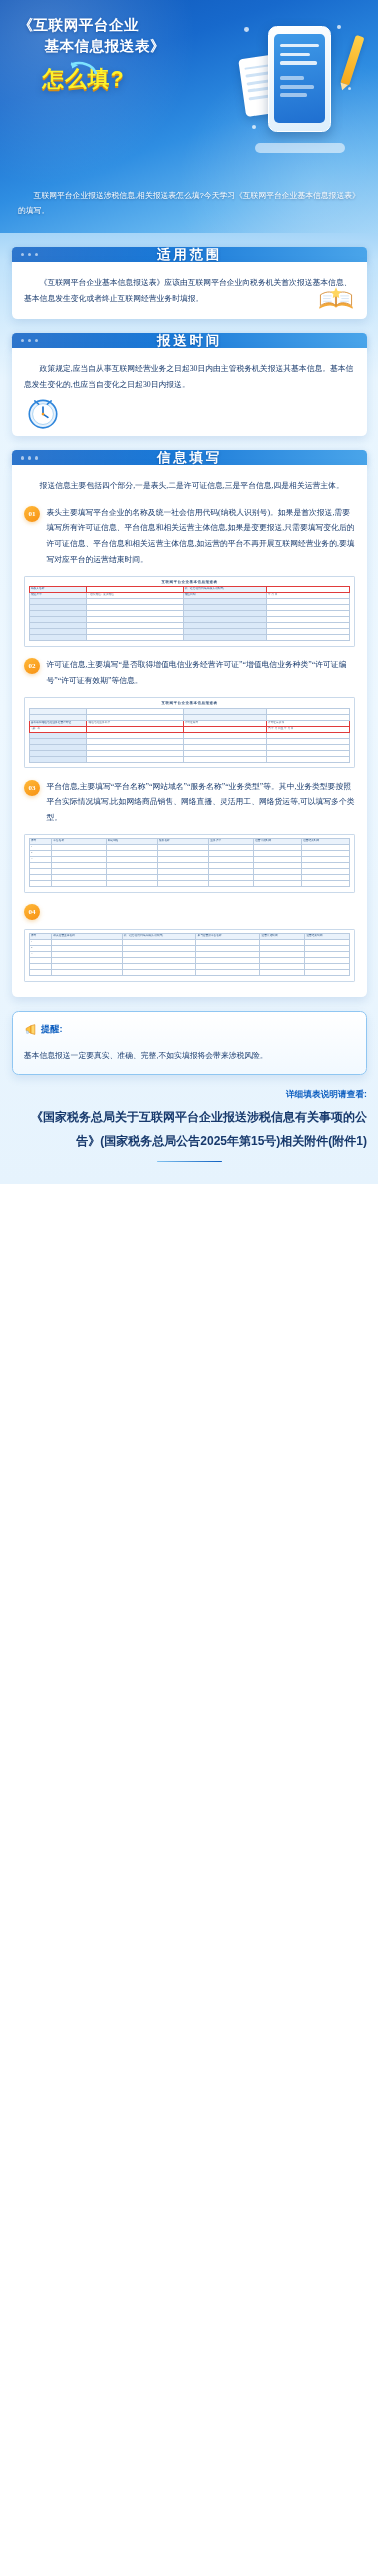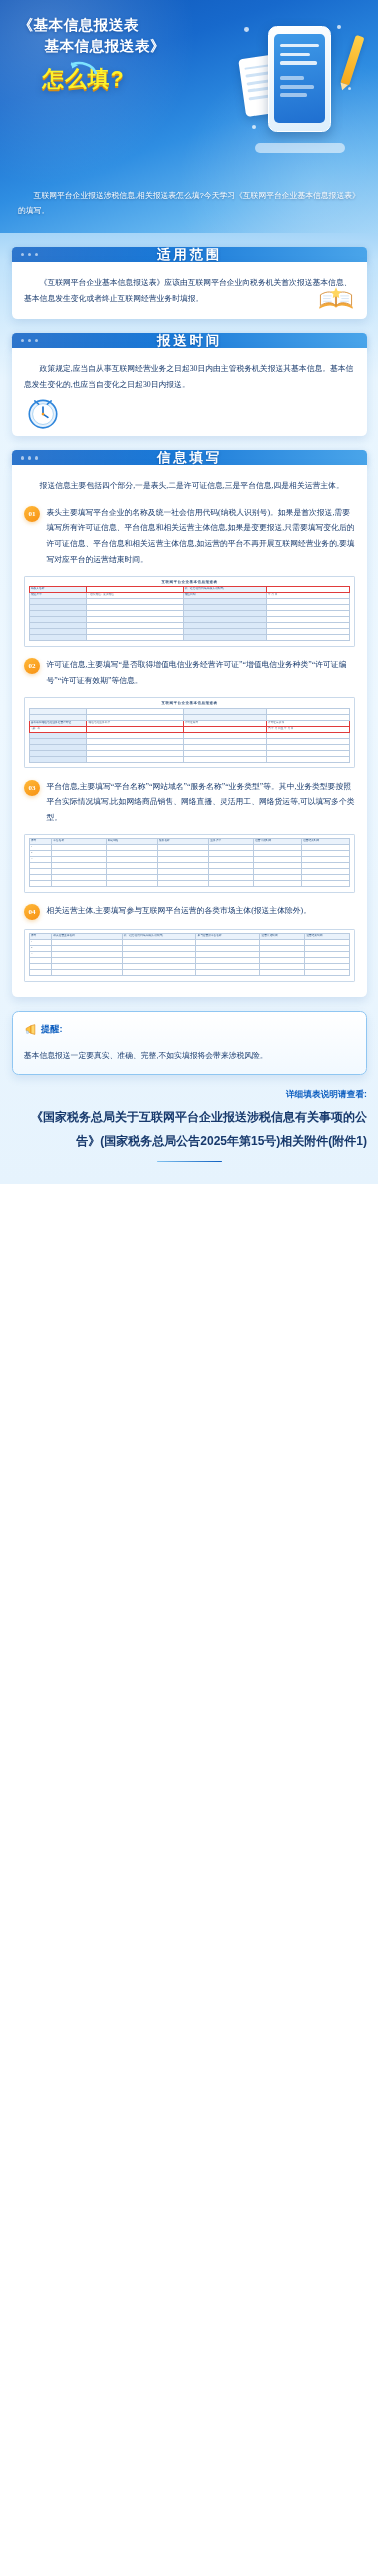--- a/index.html
+++ b/index.html
@@ -311,21 +311,21 @@
           <div class="phone-line" style="top:42px; width:24px; background:rgba(255,255,255,0.55);"></div>
           <div class="phone-line" style="top:51px; width:34px; background:rgba(255,255,255,0.55);"></div>
           <div class="phone-line" style="top:59px; width:27px; background:rgba(255,255,255,0.55);"></div>
         </div>
       </div>
       <div class="pencil"></div>
       <div class="base"></div>
     </div>
 
     <div class="hero-title">
-      <div class="hero-line l1">《基本信息报送表</div>
+      <div class="hero-line l1">《互联网平台企业</div>
       <div class="hero-line l2">基本信息报送表》</div>
       <div class="hero-big">怎么填?</div>
     </div>
 
     <svg class="hero-arrow" viewBox="0 0 54 34">
       <path d="M4 6 C 20 0, 42 6, 48 22" stroke="#7de3ff" stroke-width="5" fill="none" stroke-linecap="round"></path>
       <path d="M2 2 L 4 14 L 15 8 Z" fill="#7de3ff"></path>
     </svg>
 
     <div class="hero-note">互联网平台企业报送涉税信息,相关报送表怎么填?今天学习《互联网平台企业基本信息报送表》的填写。</div>
@@ -597,21 +597,20 @@
                 <td></td>
                 <td></td>
                 <td></td>
               </tr>
         </tbody>
           </table>
       </div>
 
       <div class="item">
         <div class="num">04</div>
-        <div class="item-text">相关运营主体,主要填写参与互联网平台运营的各类市场主体(报送主体除外)。</div>
       </div>
       <div class="formshot">
         <table class="fs-grid">
           <tbody>
               <tr>
             <td class="hd" style="width:7%">序号</td>
             <td class="hd" style="width:22%">相关运营主体名称</td>
             <td class="hd" style="width:23%">统一社会信用代码(纳税人识别号)</td>
             <td class="hd" style="width:20%">参与运营的平台名称</td>
             <td class="hd" style="width:14%">运营开始时间</td>

